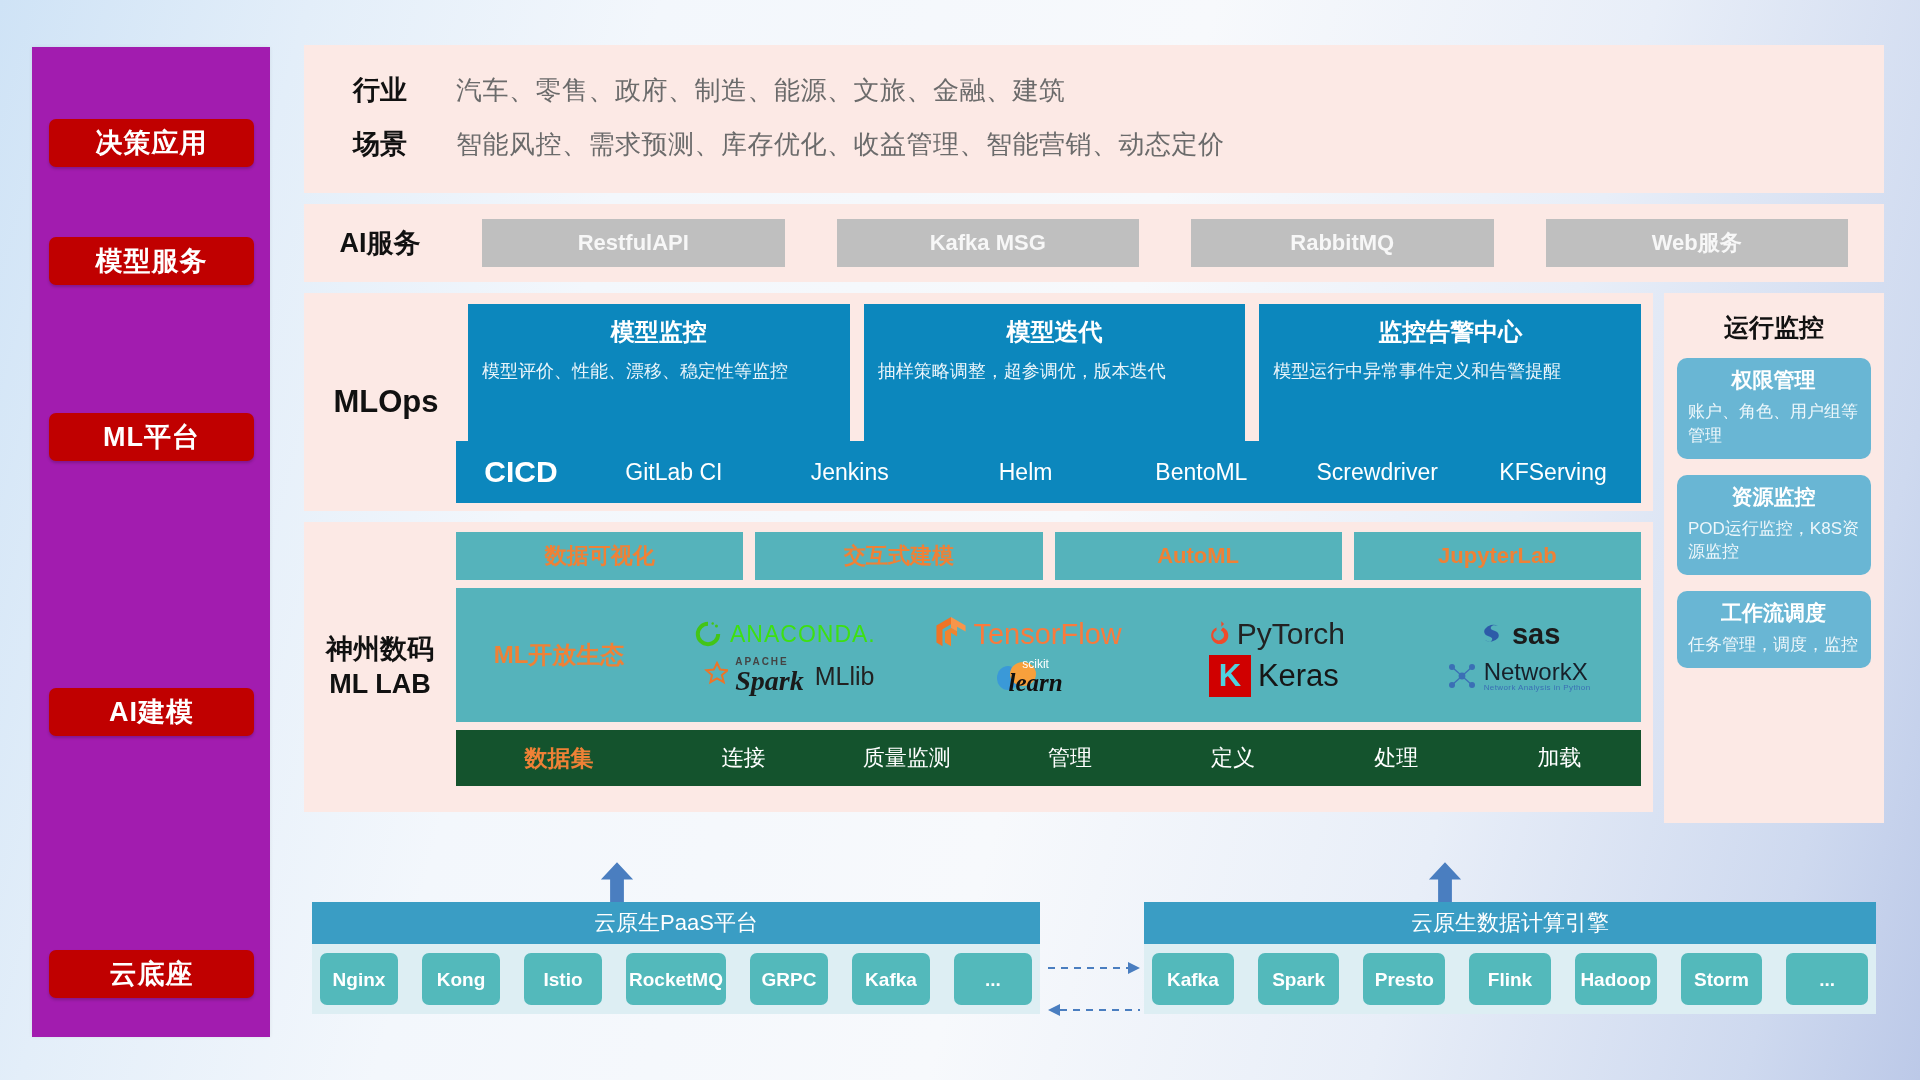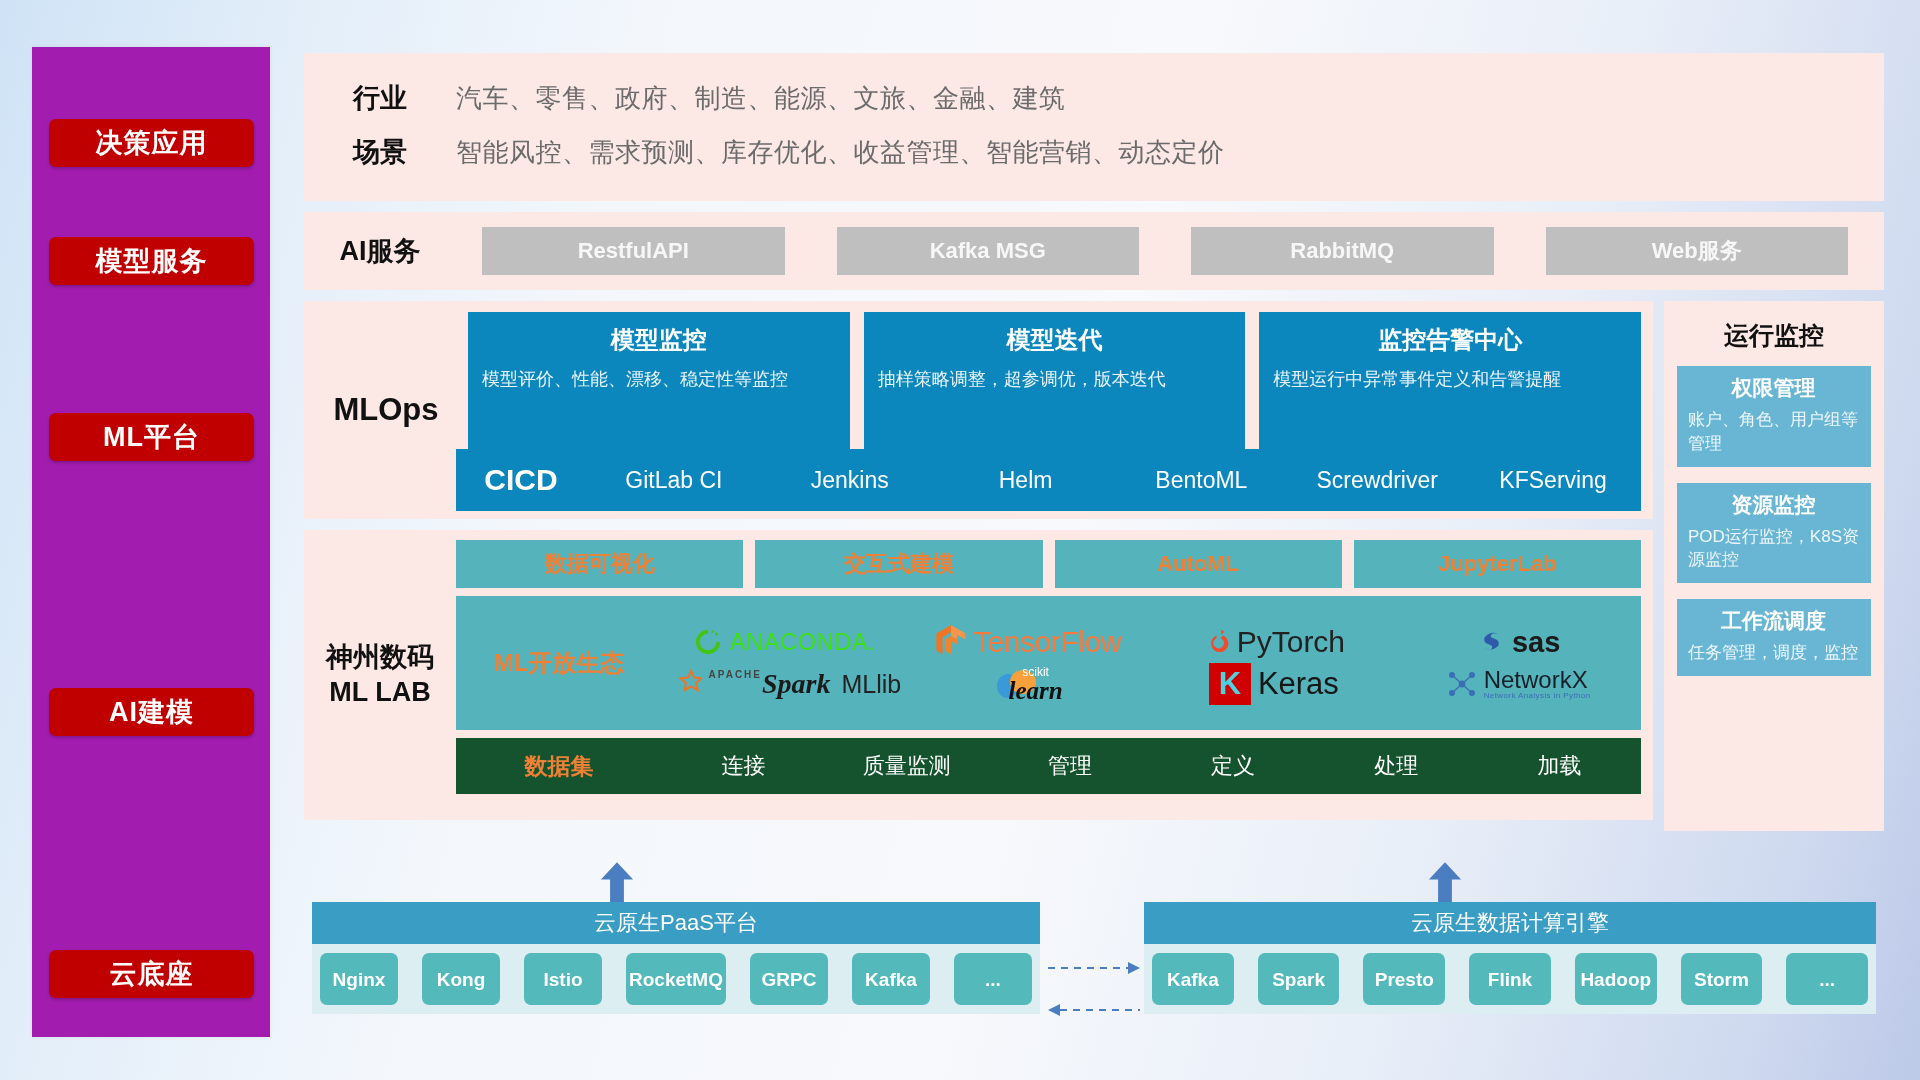--- a/index.html
+++ b/index.html
@@ -28,21 +28,21 @@
     letter-spacing: 1px;
     box-shadow: 0 2px 3px rgba(0,0,0,.2);
   }
   #pill-0 { top: 72px; }
   #pill-1 { top: 190px; }
   #pill-2 { top: 366px; }
   #pill-3 { top: 641px; }
   #pill-4 { top: 903px; }
 
   
-  #stack { position: absolute; left: 304px; top: 53px; width: 1580px; }
+  #stack { position: absolute; left: 304px; top: 45px; width: 1580px; }
 
   .band {
     background: #fce9e5;
     margin-bottom: 11px;
     position: relative;
   }
 
   
   #band-industry { padding: 18px 0 22px 0; height: 148px; }
   .ind-row { display: flex; align-items: center; height: 54px; }
@@ -119,21 +119,21 @@
   #data-row { background: #14532d; height: 56px; display: flex; align-items: center; }
   #data-row .dr-label {
     width: 206px; flex: none; text-align: center;
     color: #ef8136; font-size: 23px; font-weight: bold;
   }
   .dr-item { flex: 1; text-align: center; color: #fff; font-size: 22px; }
 
   
   #mon-col { width: 220px; background: #fce9e5; padding: 8px 13px 10px 13px; }
   #mon-title { text-align: center; font-size: 25px; font-weight: bold; color: #111; margin: 10px 0 14px; }
-  .mon-card { background: #69b6d4; color: #fff; padding: 8px 12px 11px 11px; margin-bottom: 16px; }
+  .mon-card { background: #69b6d4; color: #fff; padding: 8px 12px 11px 11px; margin-bottom: 16px; border-radius: 10px; }
   .mon-card h5 { font-size: 21px; text-align: center; font-weight: bold; margin-bottom: 6px; }
   .mon-card p { font-size: 17px; line-height: 1.4; color: #eef7fb; font-weight: normal; }
 
   
   #cloud-zone { position: absolute; left: 304px; top: 862px; width: 1580px; height: 175px; }
   .cloud-block { position: absolute; top: 40px; }
   #cloud-paas { left: 8px; width: 728px; }
   #cloud-data { left: 840px; width: 732px; }
   .cloud-head {
     height: 42px; background: #3a9dc4; color: #fff;
@@ -274,21 +274,21 @@
                 <svg width="28" height="28" viewBox="0 0 28 28">
                   <path d="M21 6a10 10 0 0 0-13 3c-2 3 0 6 3 7s5 2 4 4-4 2-7 0a10 10 0 0 0 13-2c2-3 0-6-3-7s-5-2-4-4 4-2 7-1z" fill="#2d5ba8"></path>
                 </svg>
                 <span style="color:#1b1b1b;font-size:29px;font-weight:bold;">sas</span>
               </div>
 
               <div class="logo-cell">
                 <svg width="34" height="30" viewBox="0 0 34 30">
                   <path d="M23 2l3.2 6.6 7.3.7-5.6 4.8 1.8 7-6.7-3.8-6.6 3.9 1.6-7.1-5.5-4.9 7.3-.6z" fill="none" stroke="#ef7426" stroke-width="2"></path>
                 </svg>
-                <div style="display:flex;align-items:flex-start;line-height:1;">
+                <div style="display:flex;flex-direction:column;align-items:flex-start;line-height:1;">
                   <span style="color:#444;font-size:10px;letter-spacing:2px;font-weight:bold;">APACHE</span>
                   <span style="color:#1a1a1a;font-size:28px;font-weight:bold;font-style:italic;font-family:'Liberation Serif',serif;">Spark</span>
                 </div>
                 <span style="color:#222;font-size:25px;margin-left:4px;">MLlib</span>
               </div>
 
               <div class="logo-cell">
                 <svg width="40" height="34" viewBox="0 0 40 34">
                   <ellipse cx="12" cy="19" rx="11" ry="12" fill="#3a99d8"></ellipse>
                   <ellipse cx="27" cy="15" rx="13" ry="12" fill="#f7a03c"></ellipse>

